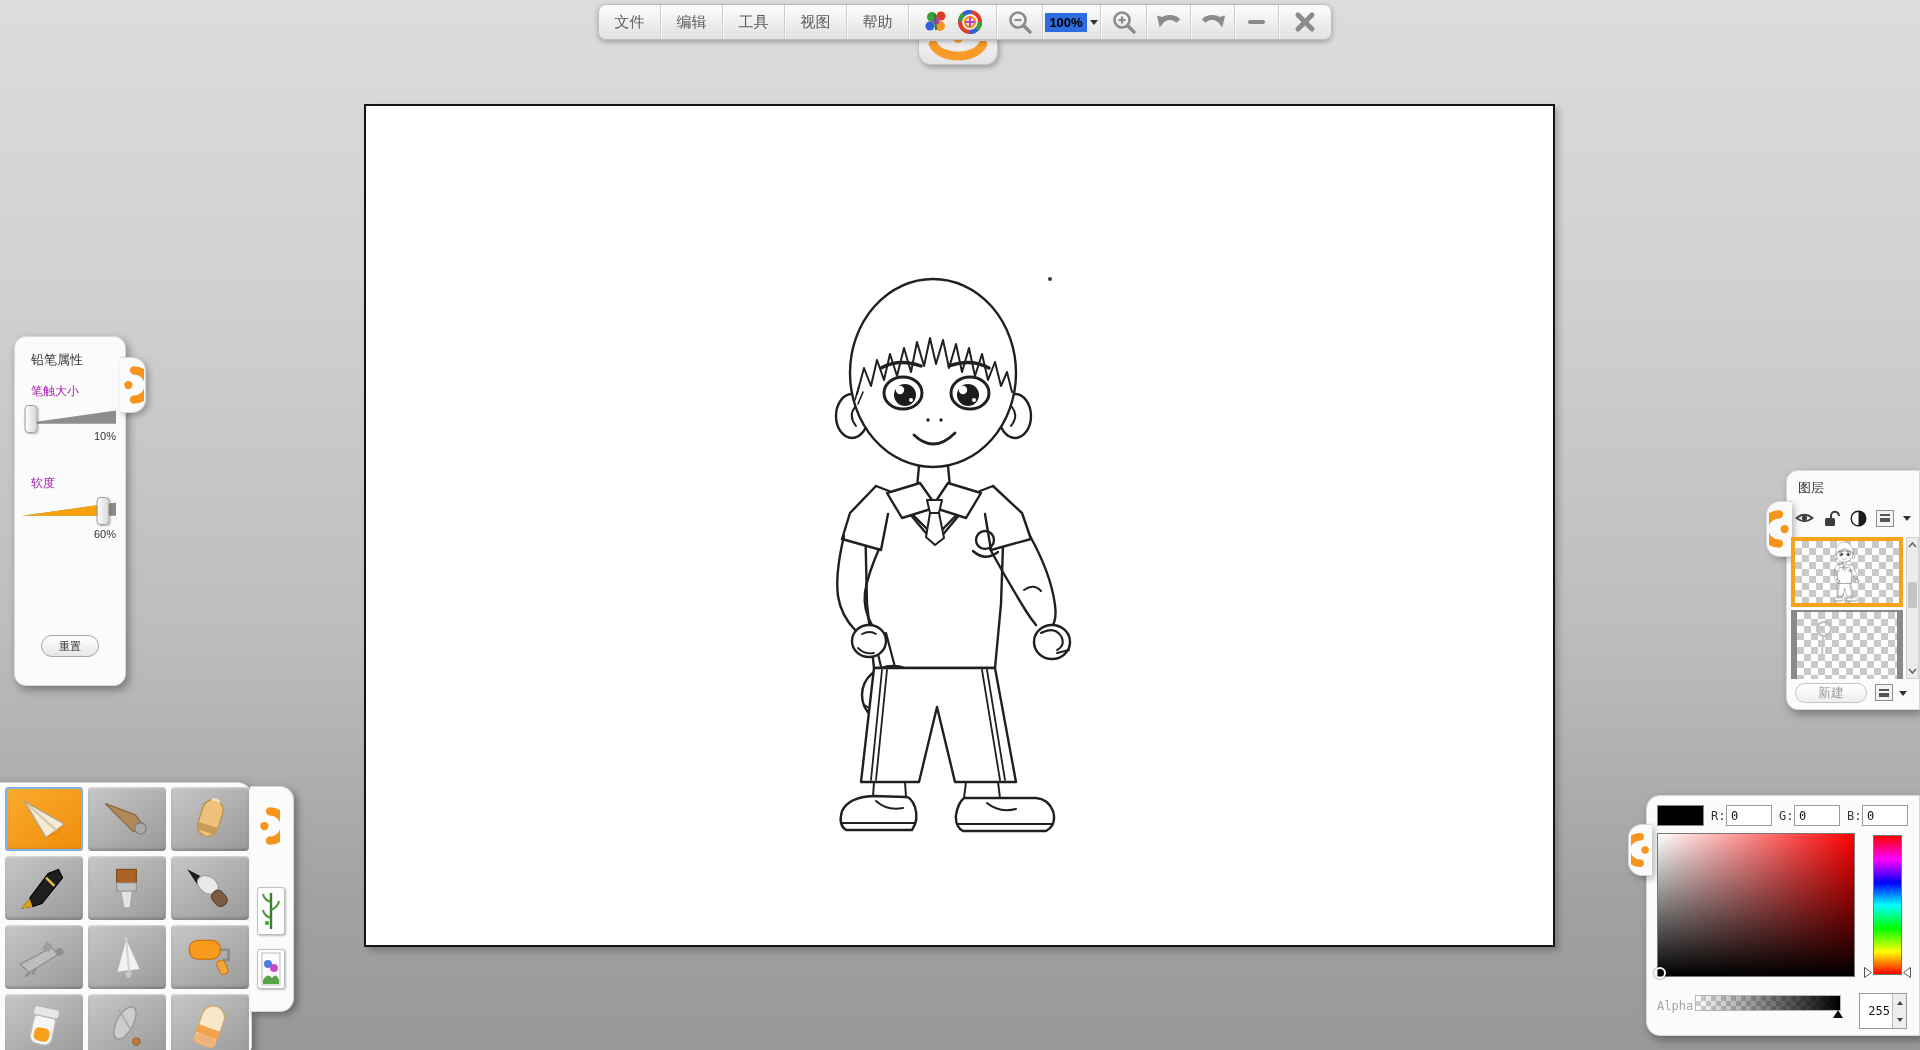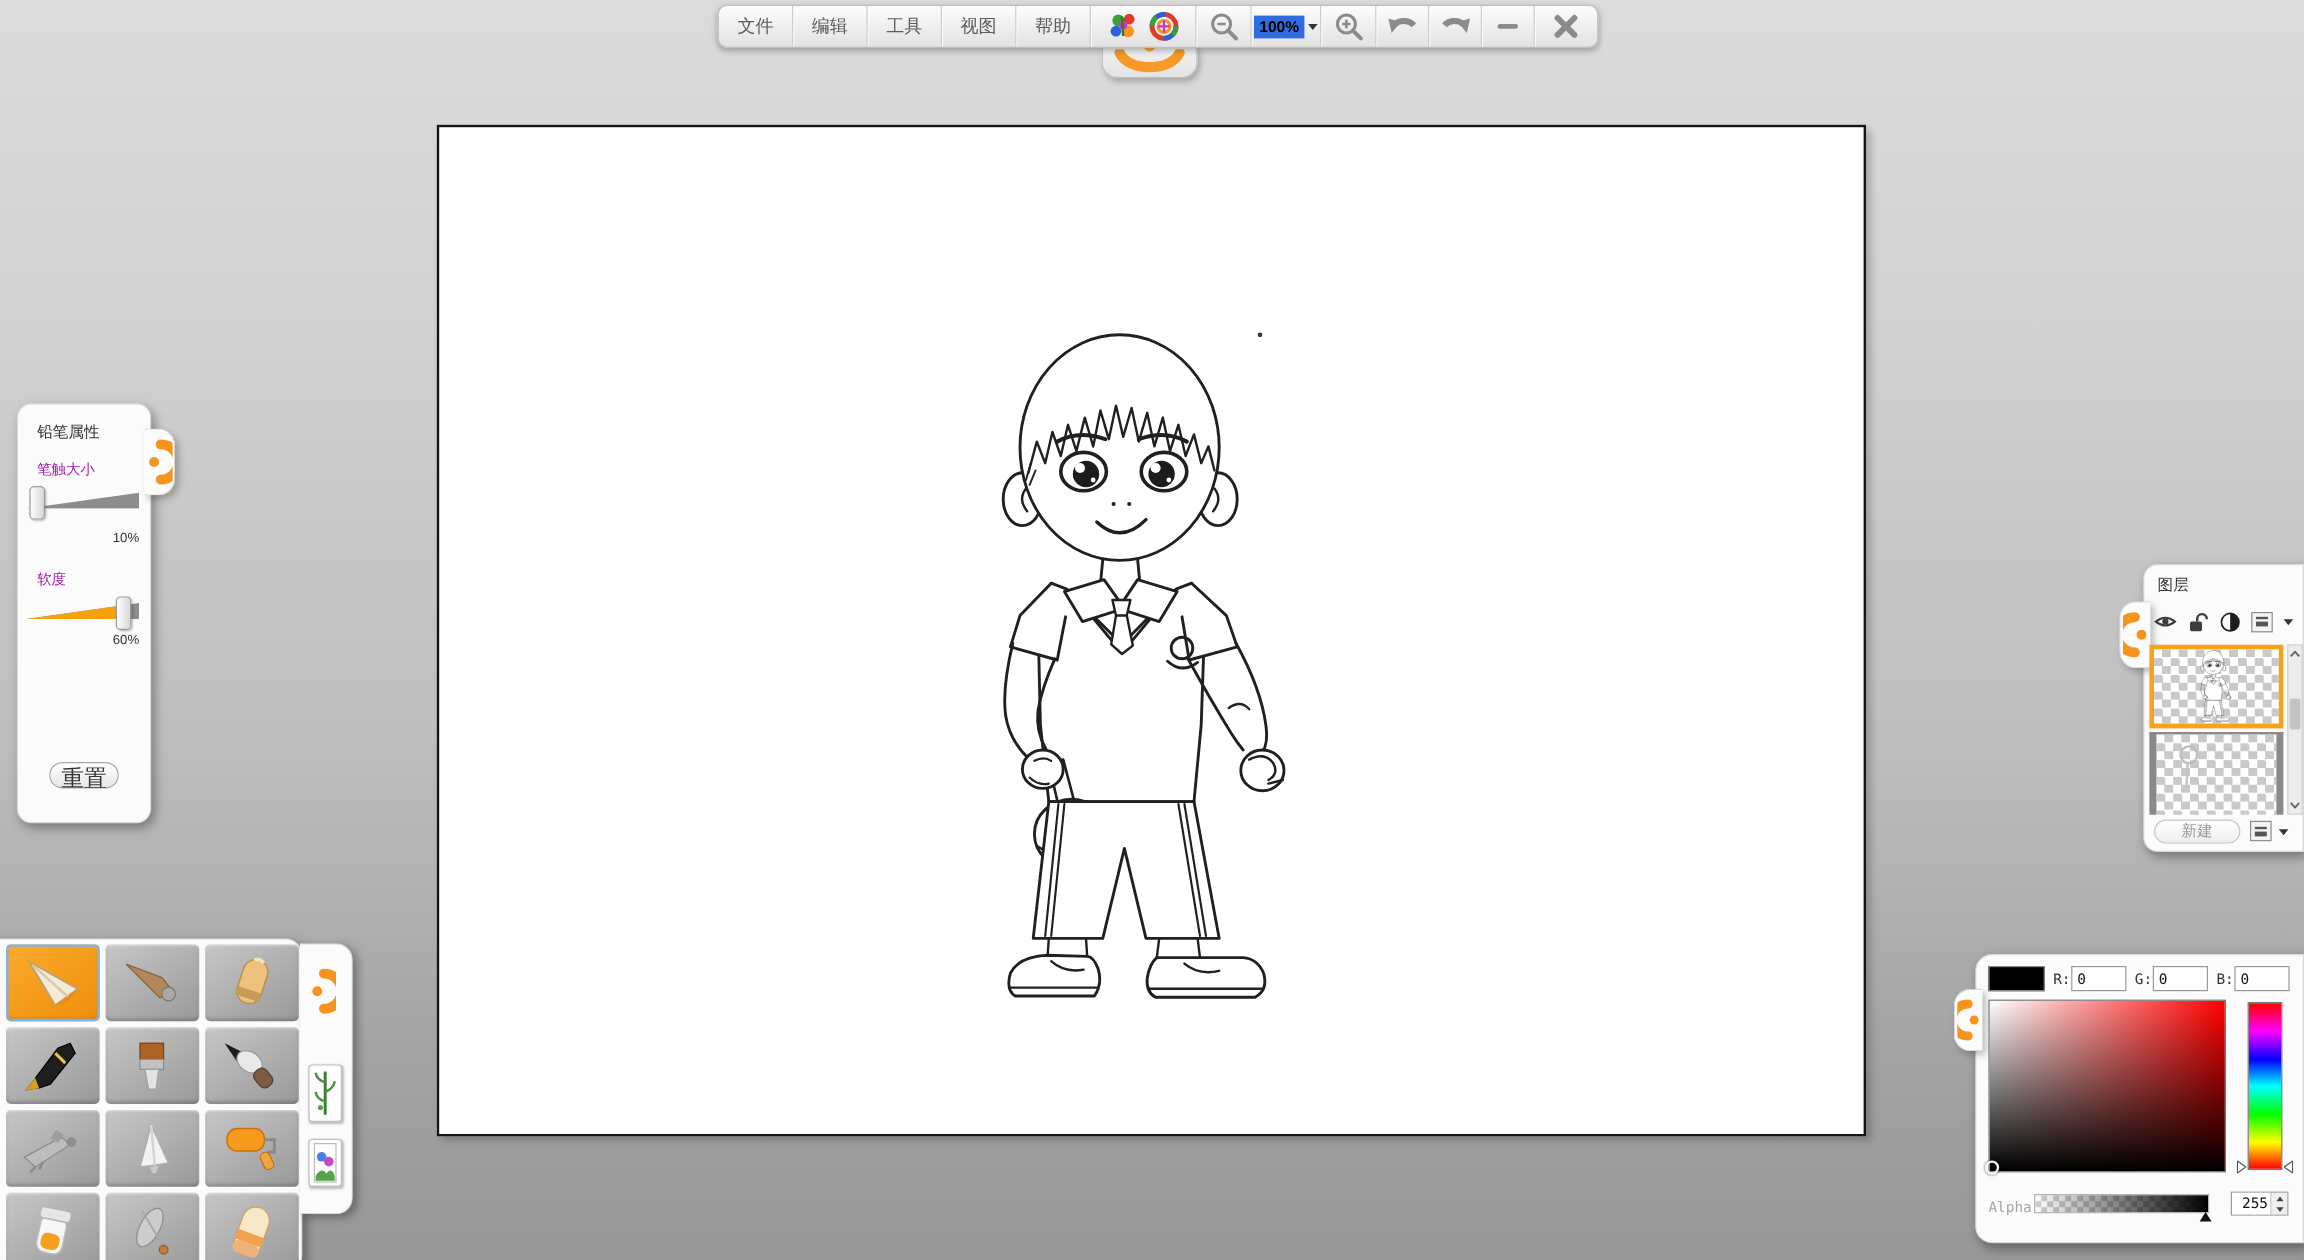--- a/index.html
+++ b/index.html
@@ -88,21 +88,21 @@
     position:absolute; top:0; width:13px; height:28px; transform:translateX(-50%);
     background:linear-gradient(90deg,#fdfdfd,#d8d8d8);
     border:1px solid #9a9a9a; border-radius:4px;
     box-shadow:1px 1px 2px rgba(0,0,0,.3); cursor:pointer;
   }
   .slider-value { position:absolute; left:7px; width:94px; text-align:right; font-size:11px; color:#333; }
   #reset-button {
     position:absolute; left:50%; transform:translateX(-50%); top:298px;
     width:58px; height:22px; border-radius:11px;
     background:linear-gradient(180deg,#fff,#e6e6e6);
-    border:1px solid #a8a8a8; font-size:19px; color:#333;
+    border:1px solid #a8a8a8; font-size:11px; color:#333;
     font-family:Liberation Mono, monospace; cursor:pointer;
   }
 
   
   #tool-palette {
     position:absolute; left:-12px; top:782px; width:264px; height:278px;
     background:#fbfbfb; border:1px solid #d8d8d8; border-radius:0 14px 14px 0;
     box-shadow:3px 3px 8px rgba(0,0,0,.35);
     padding:4px 0 0 16px;
   }
@@ -182,21 +182,21 @@
   }
   .hue-marker { position:absolute; bottom:-4px; cursor:pointer; }
   #alpha-label { position:absolute; left:10px; top:203px; font-size:12px; color:#a5a5a5; font-family:"DejaVu Sans Mono",monospace; }
   #alpha-bar {
     position:absolute; left:48px; top:199px; width:146px; height:16px; border:1px solid #b5b5b5; cursor:pointer;
     background:linear-gradient(to right,rgba(0,0,0,0),#000),conic-gradient(#cfcfcf 25%,#fff 0 50%,#cfcfcf 0 75%,#fff 0) 0 0/10px 10px;
   }
   #alpha-marker { position:absolute; right:-3px; bottom:-8px; width:0; height:0;
     border-left:5px solid transparent; border-right:5px solid transparent; border-bottom:8px solid #111; }
   #alpha-spinner {
-    position:absolute; left:212px; top:197px; width:48px; height:20px;
+    position:absolute; left:212px; top:197px; width:48px; height:36px;
     border:1px solid #9a9a9a; background:#fff; display:flex;
   }
   #alpha-value { width:32px; border:none; font-size:12px; font-family:"DejaVu Sans Mono",monospace; text-align:right; padding-right:2px; color:#111; }
   .spin-col { width:14px; border-left:1px solid #bbb; display:flex; flex-direction:column; }
   .spin-btn { flex:1; display:flex; align-items:center; justify-content:center; background:#eee; cursor:pointer; }
   .spin-up::after { content:""; border-left:3px solid transparent; border-right:3px solid transparent; border-bottom:4px solid #444; }
   .spin-down::after { content:""; border-left:3px solid transparent; border-right:3px solid transparent; border-top:4px solid #444; }
 
   svg { display:block; }
 </style>
@@ -384,21 +384,21 @@
       </svg>
   </div>
 
   <div class="title">铅笔属性</div>
 
   <div class="lbl" style="top:46px">笔触大小</div>
   <div class="wedge-slider" style="top:68px">
     <div class="wedge"></div>
     <div class="slider-thumb" style="left: 10%;"></div>
   </div>
-  <div class="slider-value" style="top:106px">10%</div>
+  <div class="slider-value" style="top:93px">10%</div>
 
   <div class="lbl" style="top:138px">软度</div>
   <div class="wedge-slider" style="top:160px">
     <div class="wedge">
       <div class="fill" style="width:86%"></div>
     </div>
     <div class="slider-thumb" style="left:86%"></div>
   </div>
   <div class="slider-value" style="top:191px">60%</div>
 

